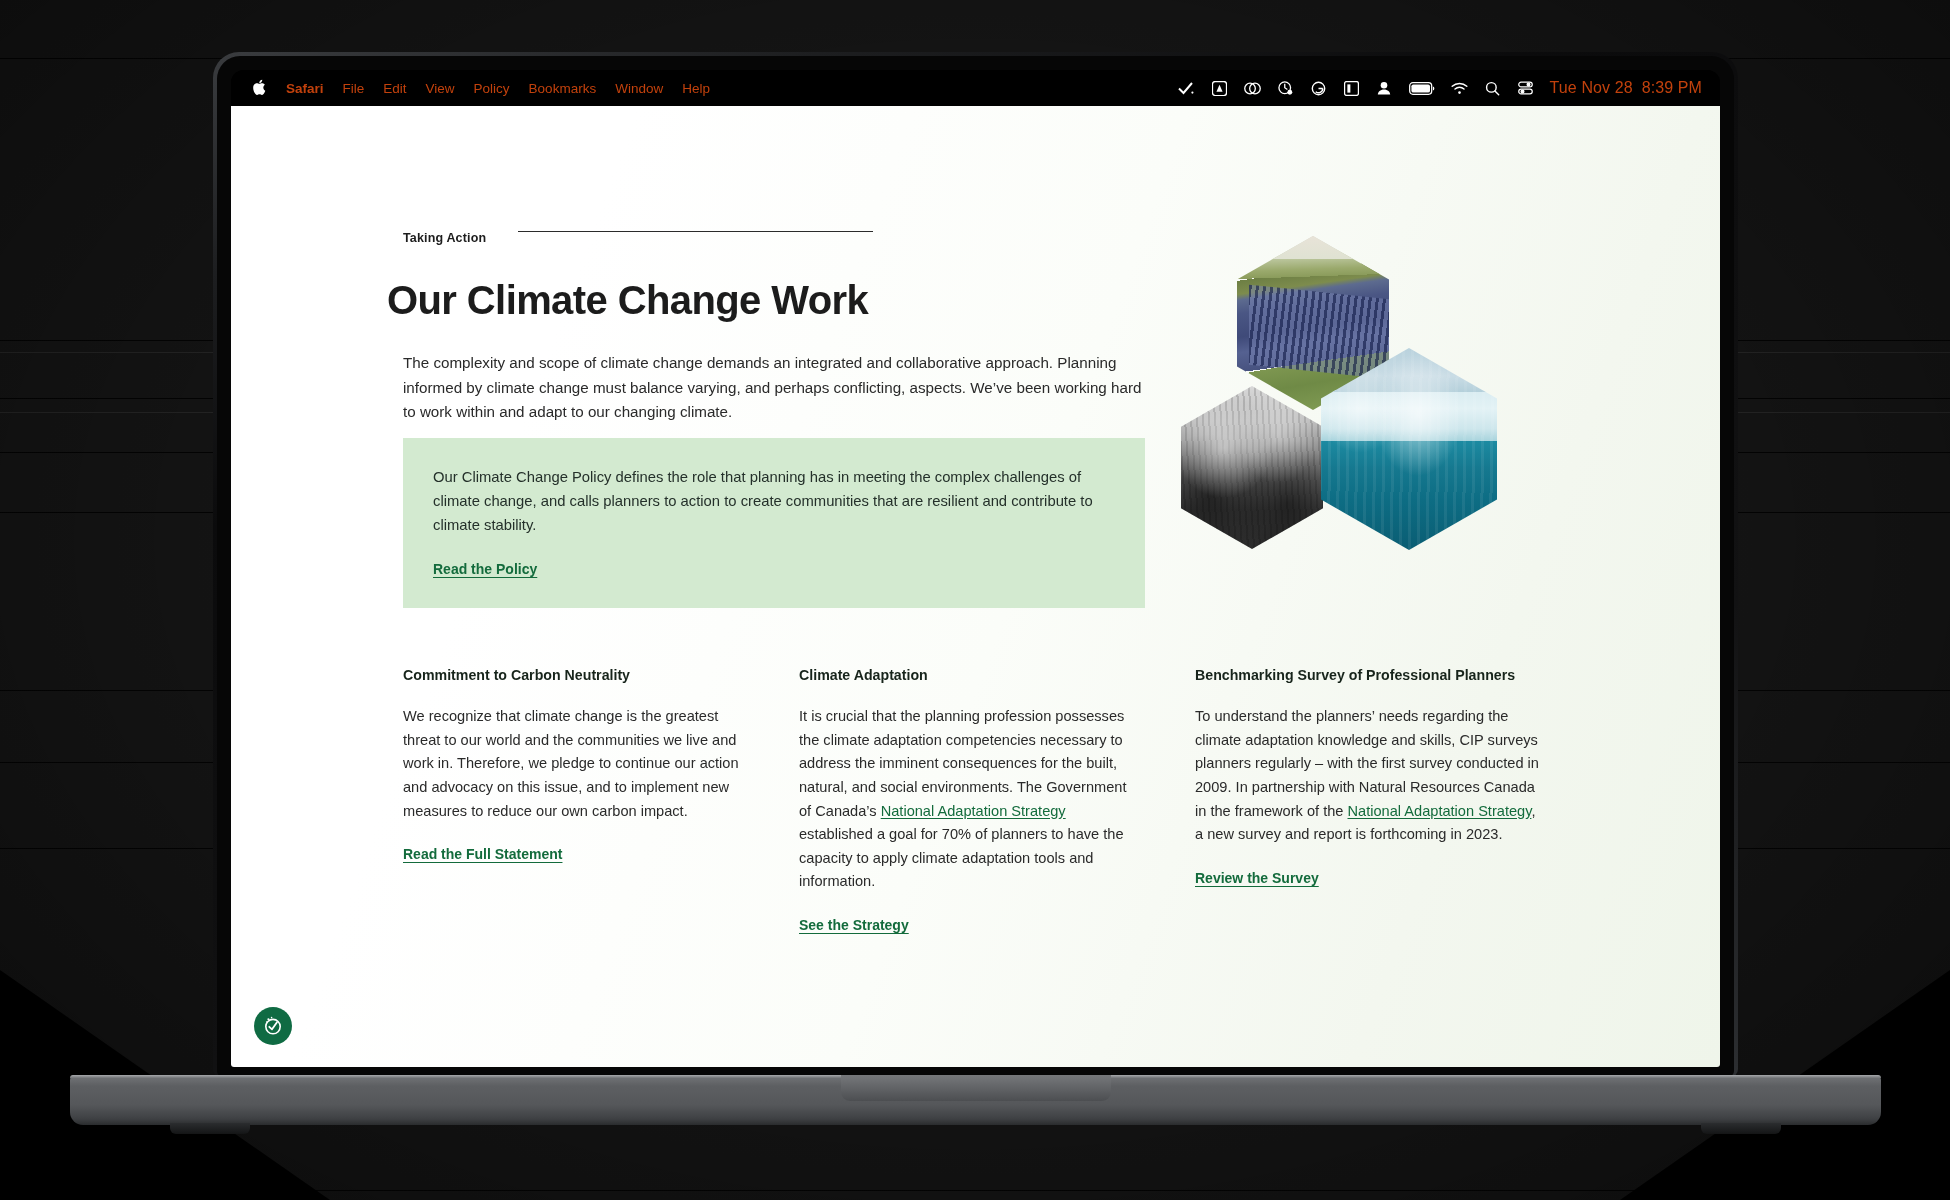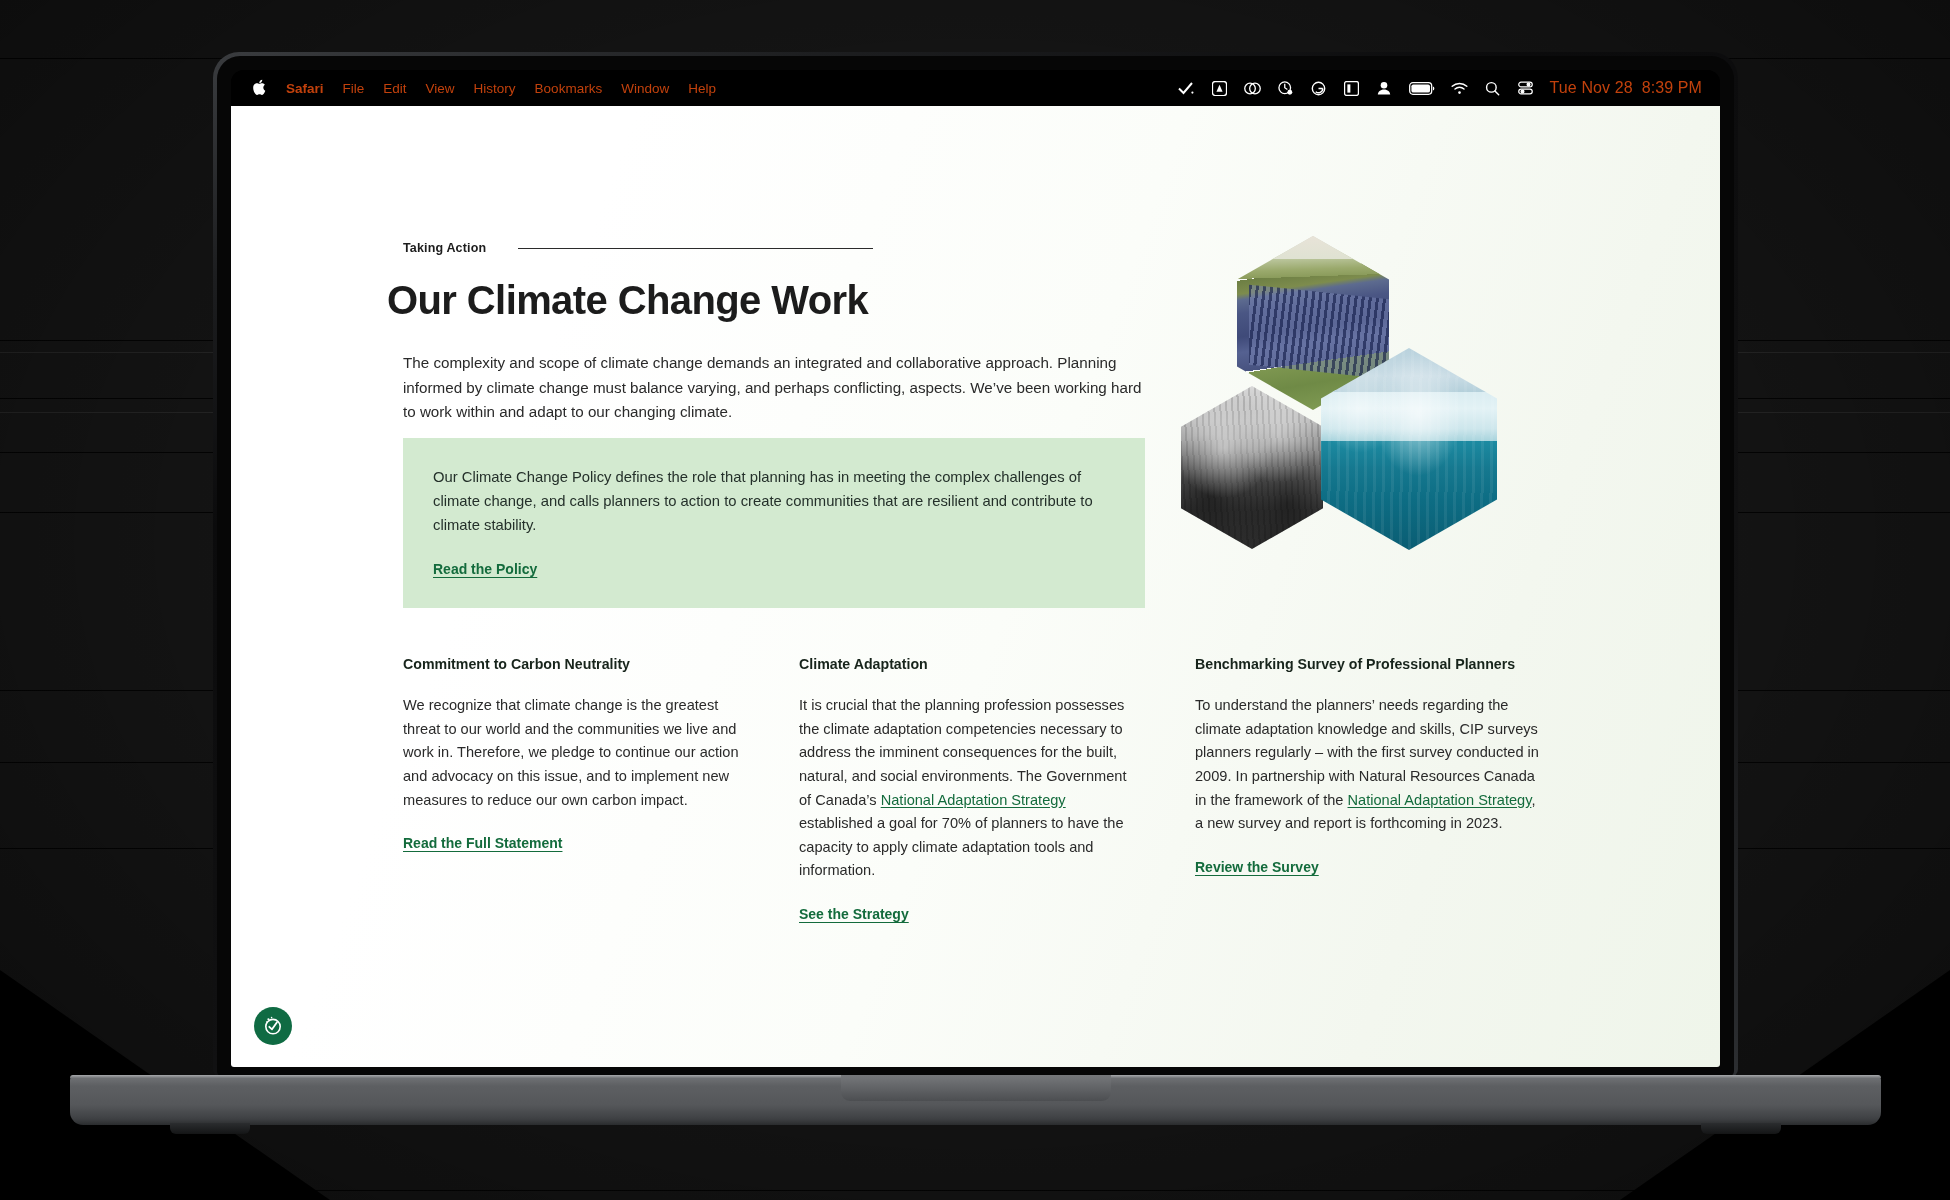--- a/index.html
+++ b/index.html
@@ -84,22 +84,22 @@
   .viewport{
     position:absolute; left:0; top:36px; right:0; bottom:0;
     background:linear-gradient(110deg,#ffffff 0%,#ffffff 22%,#fbfdf9 52%,#f3f7ef 80%,#eff5ea 100%);
     overflow:hidden;
   }
   .page{
     position:absolute; left:0; top:0; width:100%; height:100%;
   }
 
   .eyebrow-row{
-    position:absolute; left:172px; top:135px;
-    display:flex; align-items:center; gap:32px; width:470px;
+    position:absolute; left:172px; top:125px;
+    display:flex; gap:32px; width:470px;
   }
   .eyebrow{
     font-size:12.5px; font-weight:bold; color:#1d1d1d; letter-spacing:.15px; white-space:nowrap;
   }
   .eyebrow-rule{ flex:1; height:1px; background:#2b2b2b; }
 
   .headline{
     position:absolute; left:156px; top:172px;
     font-size:40px; font-weight:bold; color:#1c1c1c; letter-spacing:-.6px;
   }
@@ -177,21 +177,21 @@
     background:
       radial-gradient(ellipse at 55% 33%, rgba(255,255,255,.6) 0%, transparent 32%),
       radial-gradient(ellipse at 22% 30%, rgba(255,255,255,.45) 0%, transparent 22%),
       repeating-linear-gradient(91deg, rgba(255,255,255,.07) 0px, rgba(255,255,255,.07) 3px, transparent 3px, transparent 9px);
   }
 
   
   .cols{ position:absolute; left:172px; top:550px; width:1190px; display:flex; gap:0; }
   .col{ width:342px; margin-right:54px; }
   .col:last-child{ margin-right:0; width:350px; }
-  .col-title{ font-size:14.2px; font-weight:bold; color:#17241b; margin-bottom:22px; }
+  .col-title{ font-size:14.2px; font-weight:bold; color:#17241b; margin-bottom:22px;margin-top:11px; }
   .col-body{ font-size:14.6px; line-height:1.62; color:#2a2a2a; margin-bottom:22px; }
 
   
   .a11y{
     position:absolute; left:23px; bottom:22px;
     width:38px; height:38px; border-radius:50%;
     background:#0f6b43;
     display:flex; align-items:center; justify-content:center;
   }
 
@@ -253,21 +253,21 @@
           <div class="menu-left">
             <span class="apple-logo">
               <svg width="15" height="18" viewBox="0 0 16 19" fill="#fff">
                   <path d="M13.1 10.1c0-2 1.6-3 1.7-3.1-0.9-1.4-2.4-1.5-2.9-1.6-1.2-0.1-2.4 0.7-3 0.7-0.6 0-1.6-0.7-2.6-0.7-1.3 0-2.6 0.8-3.3 2C1.6 9.9 2.6 13.8 4 15.9c0.7 1 1.5 2.2 2.5 2.1 1-0.04 1.4-0.65 2.6-0.65 1.2 0 1.5 0.65 2.6 0.63 1.1-0.02 1.8-1.05 2.4-2.06 0.8-1.18 1.1-2.32 1.1-2.38-0.02-0.01-2.1-0.81-2.1-3.44zM11.2 4.2c0.55-0.67 0.92-1.6 0.82-2.53-0.79 0.03-1.75 0.53-2.32 1.19-0.51 0.59-0.96 1.54-0.84 2.45 0.88 0.07 1.78-0.45 2.34-1.11z"></path>
                 </svg>
             </span>
             <span class="menu-item bold">Safari</span>
             <span class="menu-item">File</span>
             <span class="menu-item">Edit</span>
             <span class="menu-item">View</span>
-            <span class="menu-item">History</span>
+            <span class="menu-item">Policy</span>
             <span class="menu-item">Bookmarks</span>
             <span class="menu-item">Window</span>
             <span class="menu-item">Help</span>
           </div>
 
           <div class="menu-right">
             <span class="sicon">
               <svg width="16" height="14" viewBox="0 0 16 14" fill="none" stroke="#fff" stroke-width="2">
                   <path d="M1 7.5 L5.5 12 L14 2"></path>
                   <circle cx="14.4" cy="11.6" r="1.1" fill="#fff" stroke="none"></circle>

